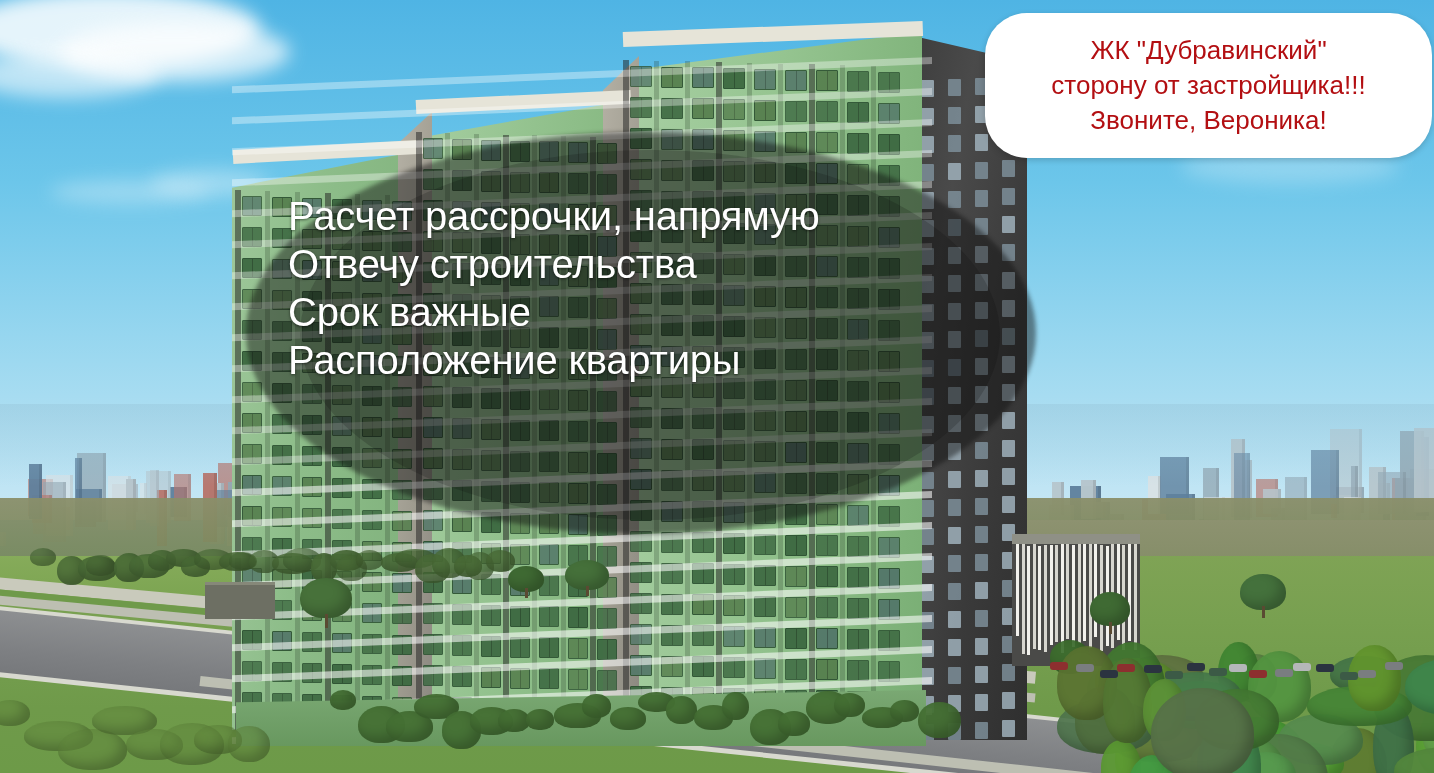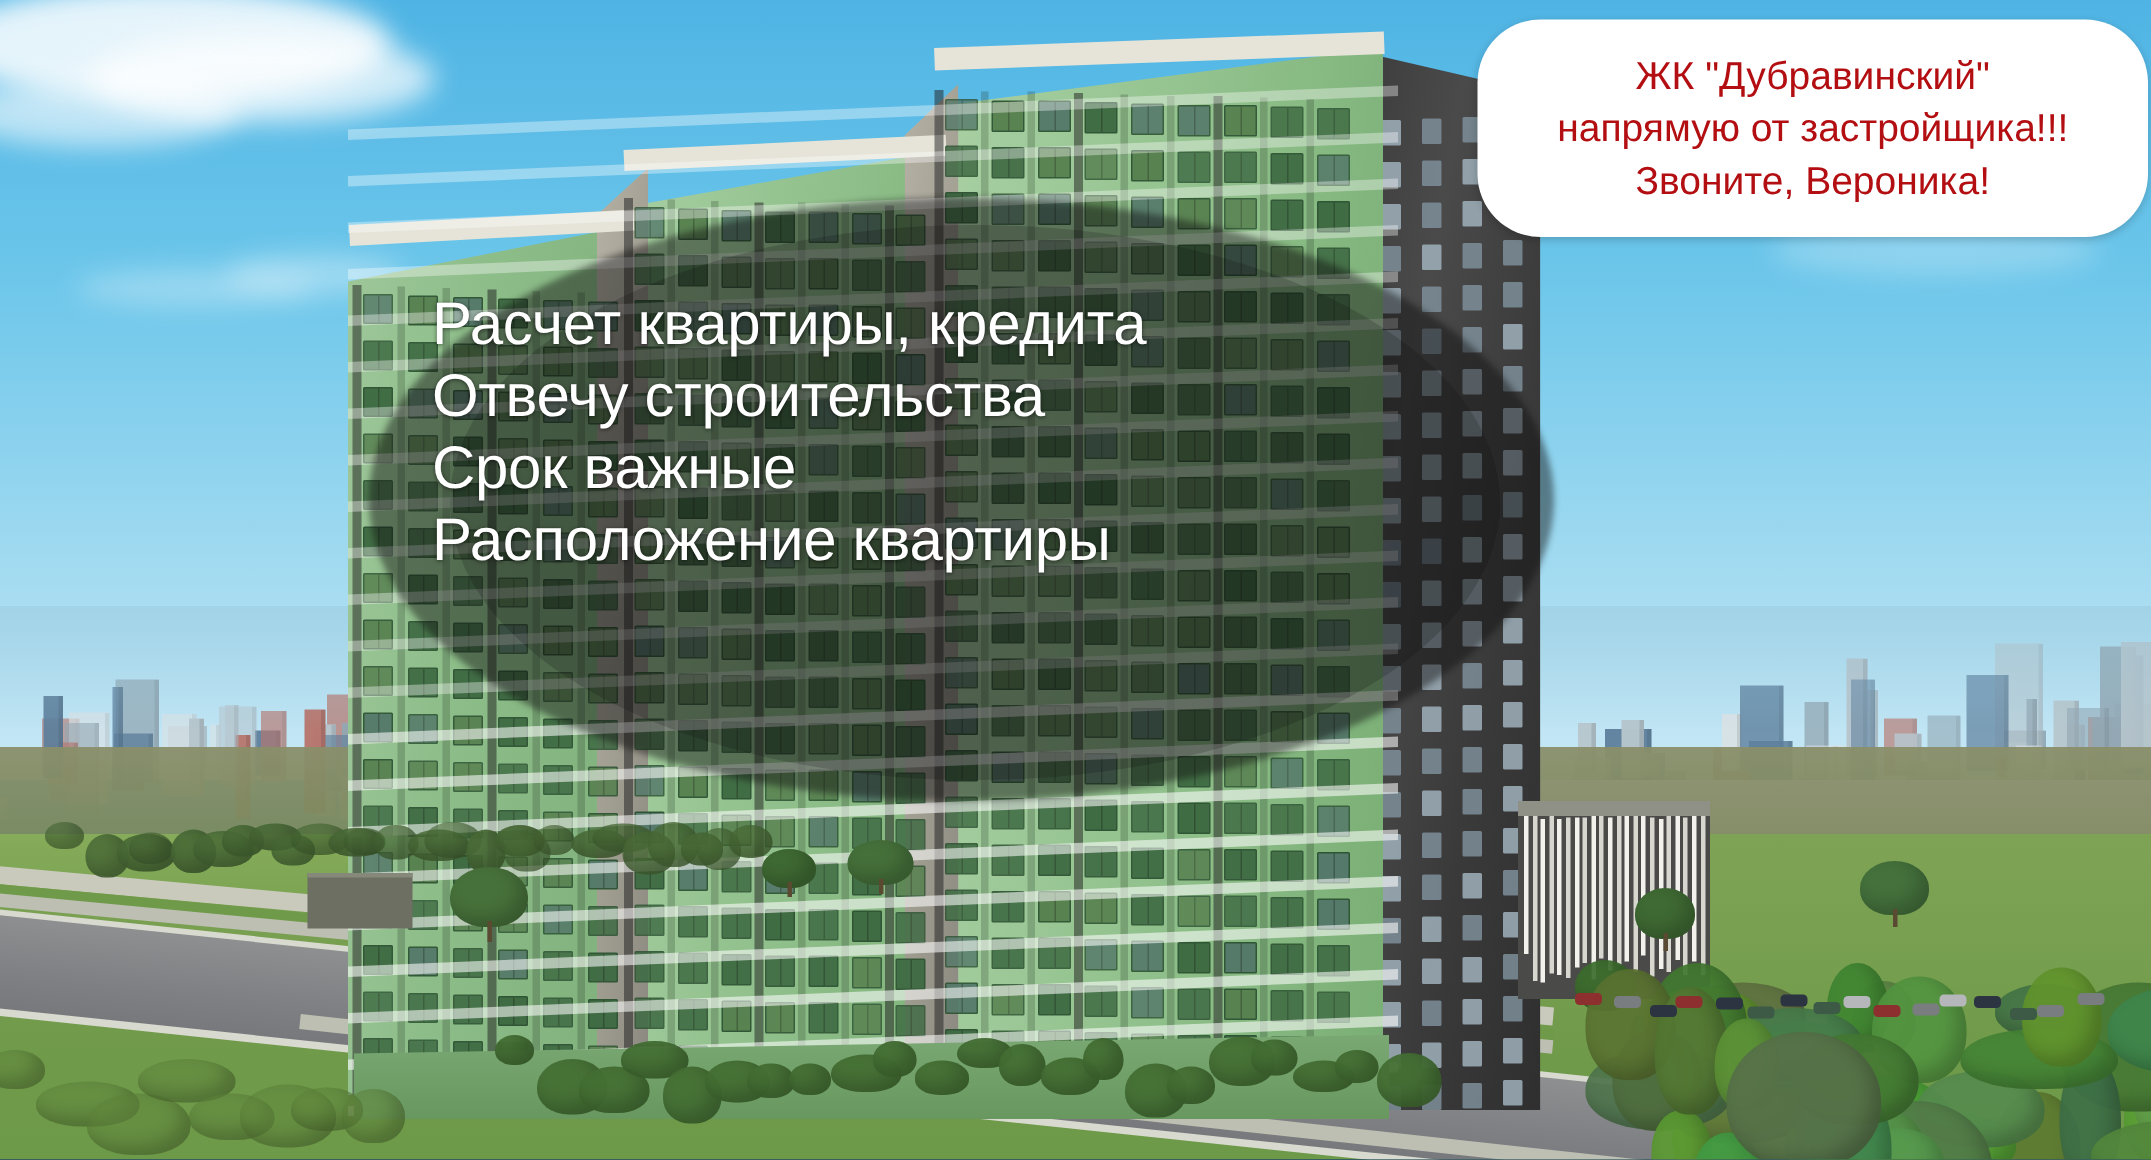--- a/index.html
+++ b/index.html
@@ -1172,26 +1172,26 @@
     <div style="position: absolute; border-radius: 3px; left: 1274.73px; top: 668.838px; width: 18px; height: 8px; background: rgb(122, 125, 128);"></div>
     <div style="position: absolute; border-radius: 3px; left: 1292.59px; top: 663.186px; width: 18px; height: 8px; background: rgb(181, 183, 186);"></div>
     <div style="position: absolute; border-radius: 3px; left: 1315.62px; top: 664.115px; width: 18px; height: 8px; background: rgb(43, 52, 64);"></div>
     <div style="position: absolute; border-radius: 3px; left: 1340.02px; top: 671.539px; width: 18px; height: 8px; background: rgb(60, 90, 70);"></div>
     <div style="position: absolute; border-radius: 3px; left: 1358.44px; top: 669.845px; width: 18px; height: 8px; background: rgb(122, 125, 128);"></div>
     <div style="position: absolute; border-radius: 3px; left: 1385.27px; top: 662.352px; width: 18px; height: 8px; background: rgb(122, 125, 128);"></div>
     <div class="scrim"></div>
   <div class="scrim2"></div>
 
   <div class="overlay-text">
-    <span class="ln">Расчет квартиры, кредита</span>
+    <span class="ln">Расчет рассрочки, напрямую</span>
     <span class="ln">Отвечу строительства</span>
     <span class="ln">Срок важные</span>
     <span class="ln">Расположение квартиры</span>
   </div>
 
   <div class="banner">
     <span class="bl">ЖК "Дубравинский"</span>
-    <span class="bl">напрямую от застройщика!!!</span>
+    <span class="bl">сторону от застройщика!!!</span>
     <span class="bl">Звоните, Вероника!</span>
   </div>
 
 
 </div>
 
 </body></html>

